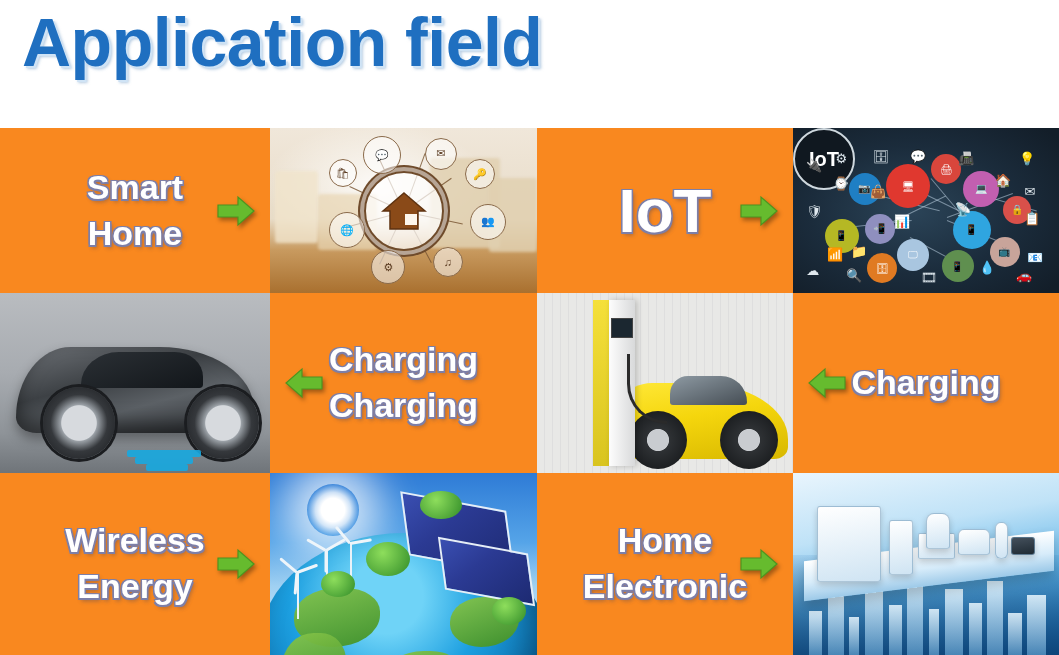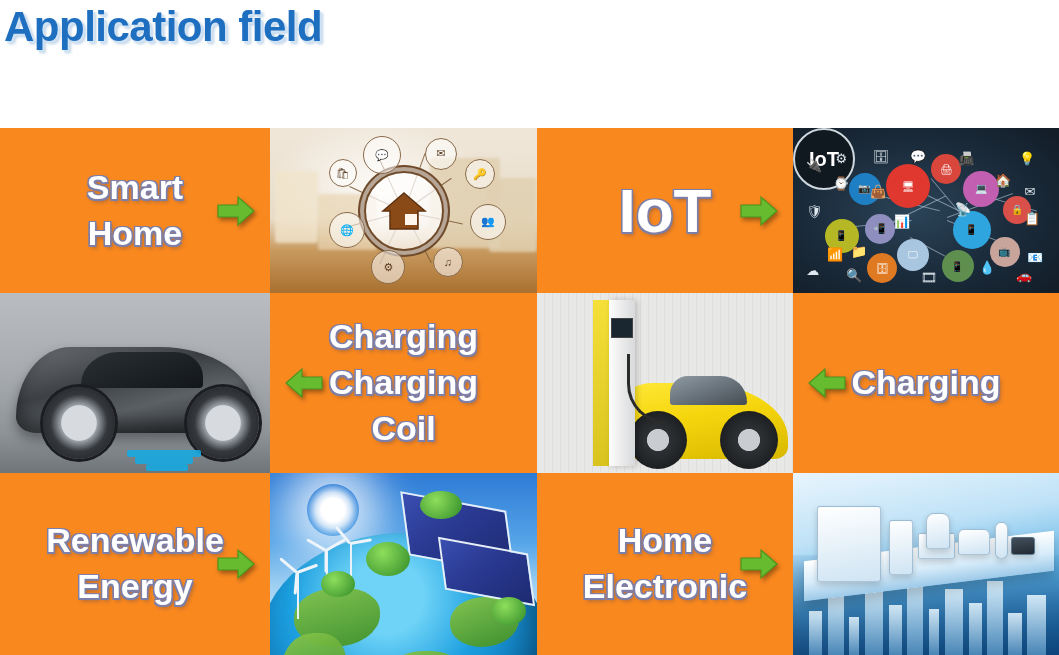--- a/index.html
+++ b/index.html
@@ -7,22 +7,22 @@
     width:1059px; height:655px;
     background:#ffffff;
     font-family:"Liberation Sans", sans-serif;
     overflow:hidden;
   }
   #page { position:relative; width:1059px; height:655px; background:#fff; }
 
   
   #title-bar { position:absolute; left:0; top:0; width:1059px; height:70px; }
   #page-title {
-    position:absolute; left:4px; top:3px;
-    font-size:42px; font-weight:bold; letter-spacing:-0.5px;
+    position:absolute; left:22px; top:3px;
+    font-size:68px; font-weight:bold; letter-spacing:-0.5px;
     color:#1f6fc0;
     text-shadow: 2px 2px 0 #cfe3f5, 3px 3px 3px rgba(120,160,200,.55);
     white-space:nowrap;
   }
 
   
   #banner {
     position:absolute; left:6px; top:70px; width:1047px; height:58px;
     background:linear-gradient(180deg,#7fb644 0%,#6aa83a 48%,#5f9e33 100%);
     border-top-left-radius:14px; border-top-right-radius:14px;
@@ -314,21 +314,20 @@
         <div class="wave" style="left:47%;bottom:9%;width:74px;height:7px;"></div>
         <div class="wave" style="left:50%;bottom:5%;width:58px;height:7px;"></div>
         <div class="wave" style="left:54%;bottom:1%;width:42px;height:7px;"></div>
       </div>
     </div>
 
     <div class="cell text-cell">
       <div class="label">
         <div>Charging</div>
         <div>Charging</div>
-        <div>Coil</div>
       </div>
       <svg class="arrow left" viewBox="0 0 40 34">
         <path d="M38 11 H18 V3 L2 17 L18 31 V23 H38 Z" fill="#66bb2e" stroke="#4d9420" stroke-width="1.2"></path>
       </svg>
     </div>
 
     <div class="cell">
       <div class="pic bg-ev">
         <div class="ycar-body"></div>
         <div class="ycar-glass"></div>
@@ -345,21 +344,21 @@
       <div class="label">
         <div>Charging</div>
       </div>
       <svg class="arrow left" viewBox="0 0 40 34">
         <path d="M38 11 H18 V3 L2 17 L18 31 V23 H38 Z" fill="#66bb2e" stroke="#4d9420" stroke-width="1.2"></path>
       </svg>
     </div>
 
     <div class="cell text-cell">
       <div class="label">
-        <div>Renewable</div>
+        <div>Wireless</div>
         <div>Energy</div>
       </div>
       <svg class="arrow right" viewBox="0 0 40 34">
         <path d="M2 11 H22 V3 L38 17 L22 31 V23 H2 Z" fill="#66bb2e" stroke="#4d9420" stroke-width="1.2"></path>
       </svg>
     </div>
 
     <div class="cell">
       <div class="pic bg-green">
         <div class="sun"></div>

